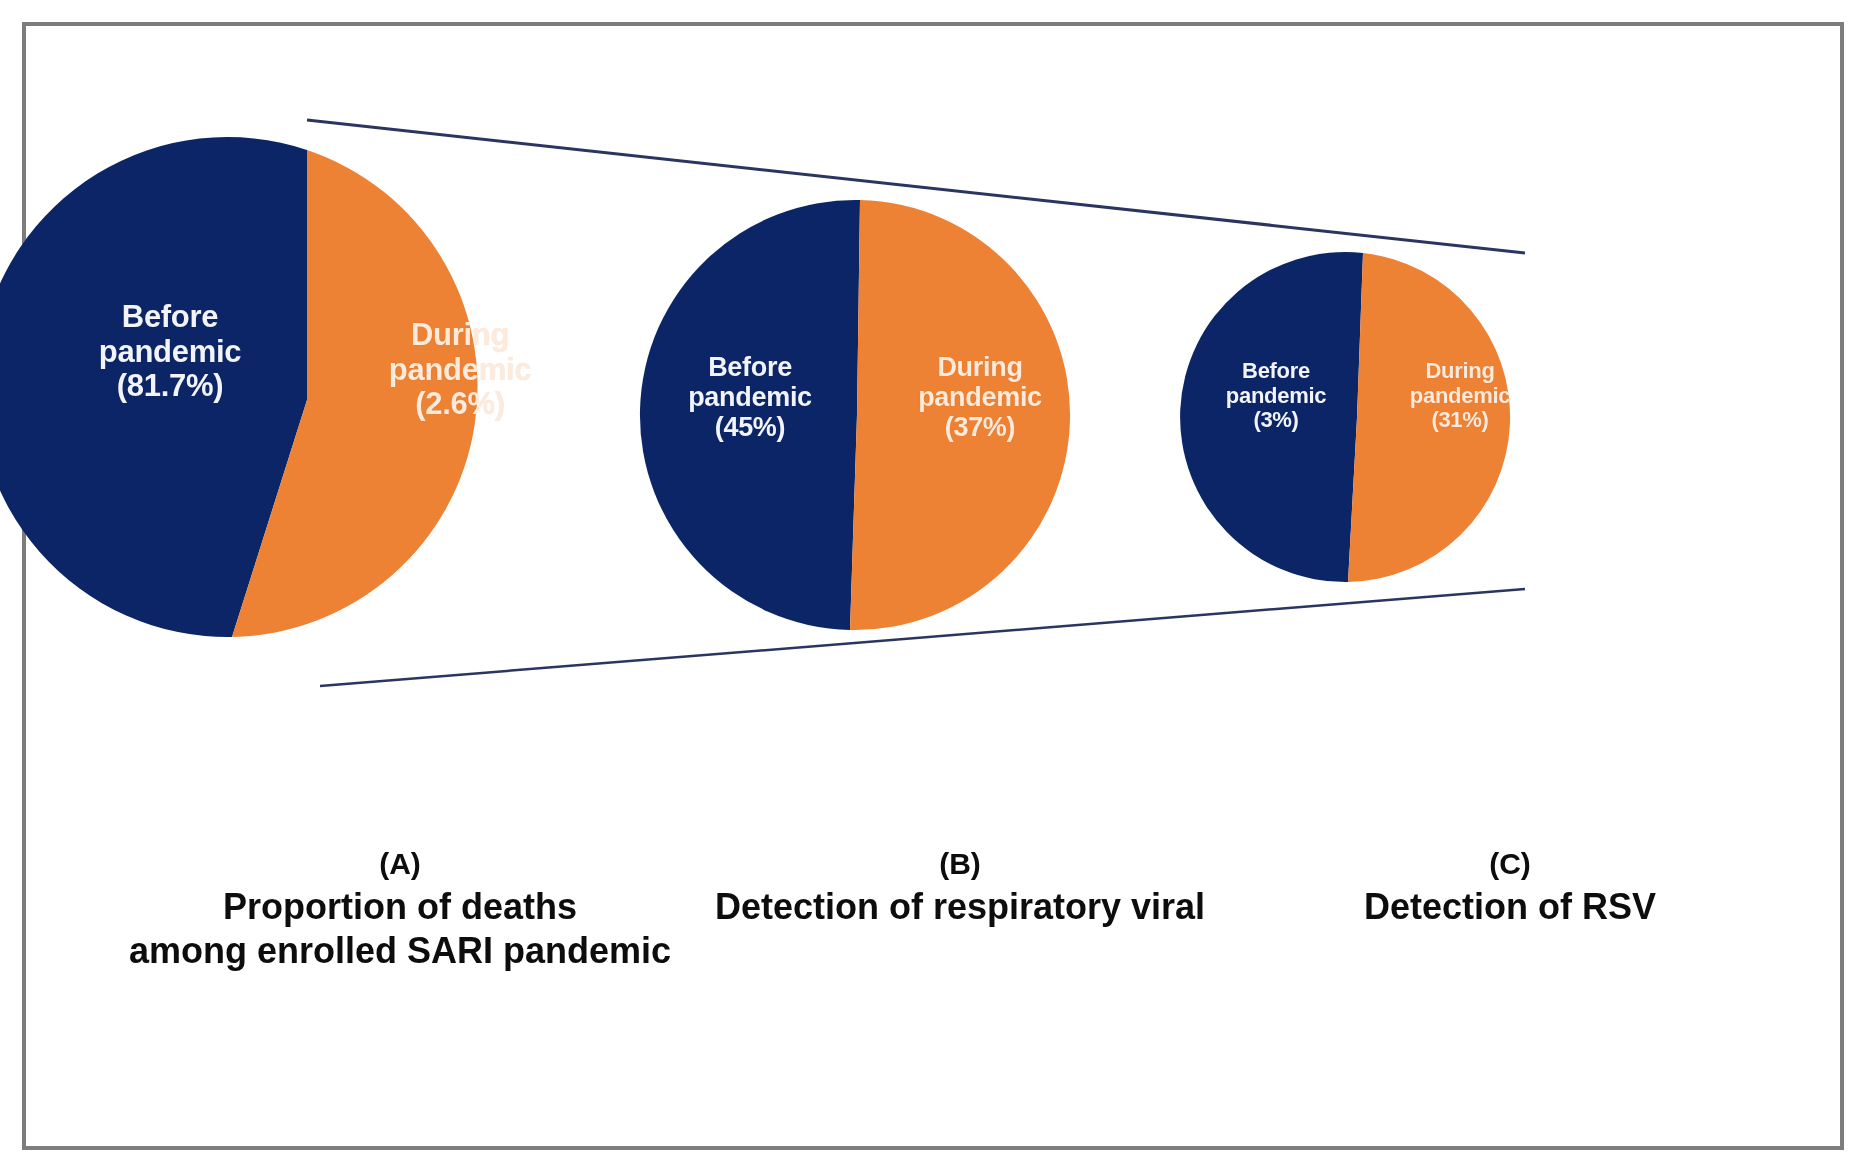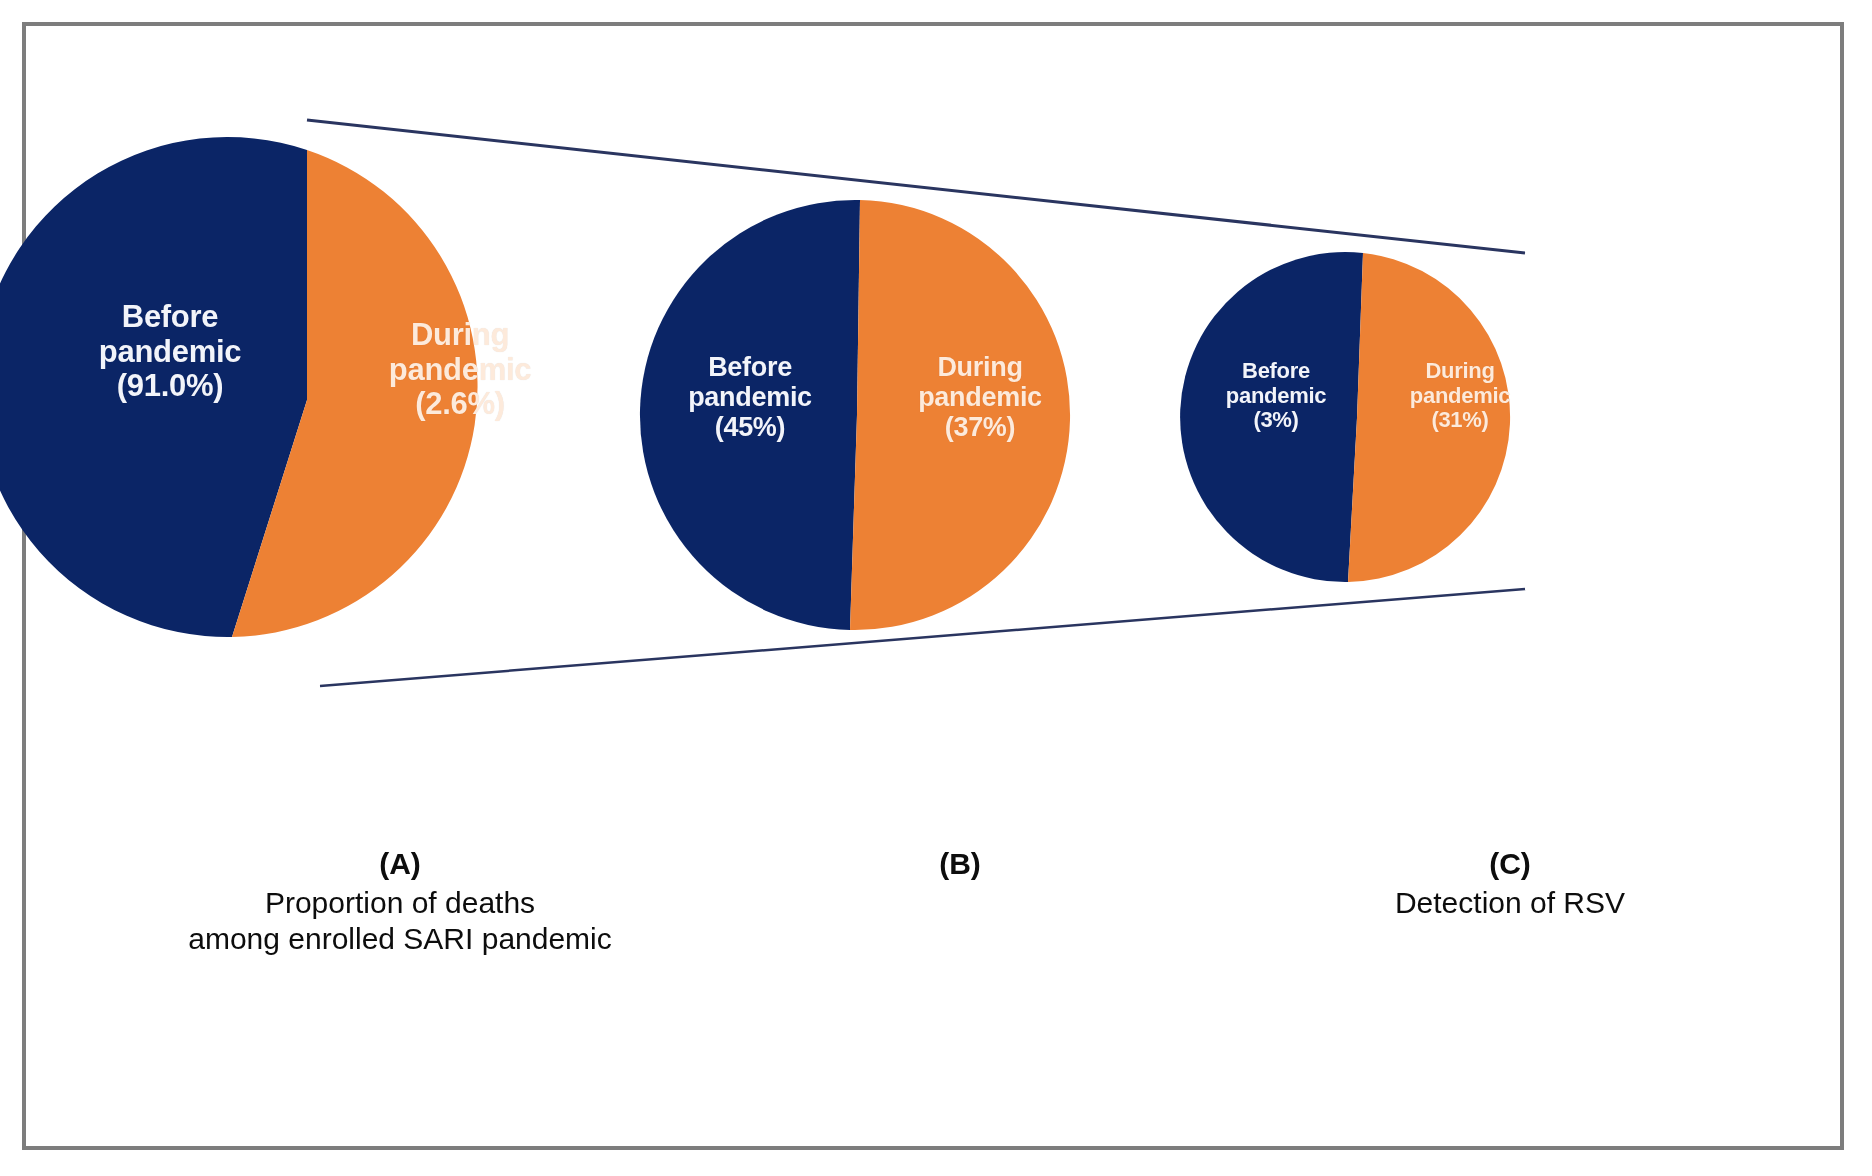--- a/index.html
+++ b/index.html
@@ -87,22 +87,22 @@
     line-height: 1.22;
   }
   .caption-letter {
     display: block;
     font-size: 30px;
     font-weight: bold;
     margin-bottom: 2px;
   }
   .caption-text {
     display: block;
-    font-size: 30px;
-    font-weight: normal;
+    font-size: 36px;
+    font-weight: bold;
   }
   #caption-a { left: 80px;  top: 846px; width: 640px; }
   #caption-b { left: 630px; top: 846px; width: 660px; }
   #caption-c { left: 1230px; top: 846px; width: 560px; }
 </style>
 </head>
 <body>
 
 <div id="figure-root">
 
@@ -145,21 +145,21 @@
 
       <path d="M 1357 418 L 1348 582
                A 165 165 0 0 0 1363 253
                Z" fill="#ed8134"></path>
     </g>
   </svg>
 
   <div class="slice-label on-navy" id="label-a-before" style="color: rgb(242, 244, 250);">
     <span>Before</span><br>
     <span>pandemic</span><br>
-    <span>(91.0%)</span>
+    <span>(81.7%)</span>
   </div>
 
   <div class="slice-label on-orange" id="label-a-during" style="color: rgb(253, 234, 219);">
     <span>During</span><br>
     <span>pandemic</span><br>
     <span>(2.6%)</span>
   </div>
 
   <div class="slice-label on-navy" id="label-b-before" style="color: rgb(242, 244, 250);">
     <span>Before</span><br>
@@ -186,20 +186,21 @@
   </div>
 
   <div class="caption-block" id="caption-a" style="color: rgb(13, 13, 13);">
     <span class="caption-letter">(A)</span>
     <span class="caption-text">Proportion of deaths</span>
     <span class="caption-text">among enrolled SARI pandemic</span>
   </div>
 
   <div class="caption-block" id="caption-b" style="color: rgb(13, 13, 13);">
     <span class="caption-letter">(B)</span>
+    <span class="caption-text">Detection of respiratory viral</span>
   </div>
 
   <div class="caption-block" id="caption-c" style="color: rgb(13, 13, 13);">
     <span class="caption-letter">(C)</span>
     <span class="caption-text">Detection of RSV</span>
   </div>
 
 </div>
 
 </body></html>

